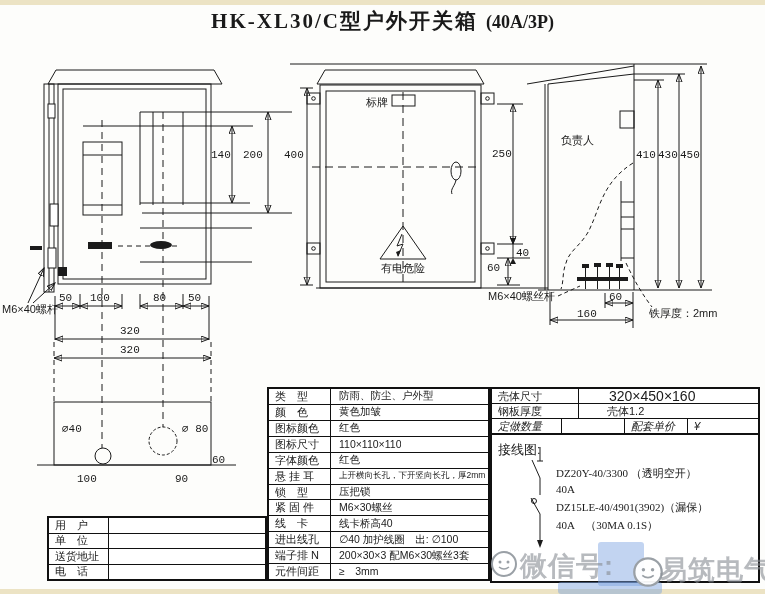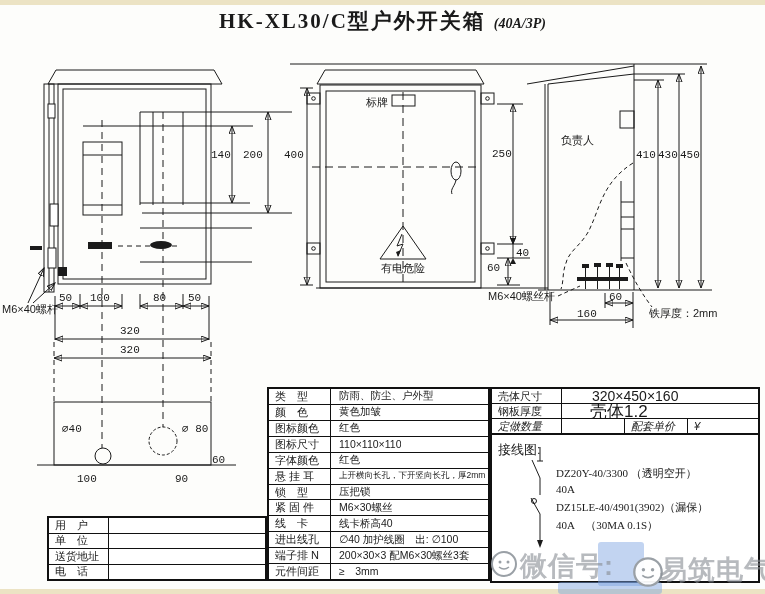--- a/index.html
+++ b/index.html
@@ -2,43 +2,43 @@
 <html><head>
 <meta charset="utf-8">
 <style>
   html,body{margin:0;padding:0;background:#fff;}
   #app{position:relative;width:765px;height:594px;background:#fdfdfb;overflow:hidden;
        font-family:"Liberation Sans","DejaVu Sans",sans-serif;color:#1a1a1a;}
   .strip{position:absolute;left:0;width:765px;height:5px;background:#ece3c4;}
   #titlebar{position:absolute;top:7px;left:0;width:765px;text-align:center;z-index:2;}
   #titlebar .main{font-size:21px;font-weight:bold;letter-spacing:2px;
        font-family:"Liberation Serif","DejaVu Serif",serif;}
-  #titlebar .suffix{font-size:14px;font-weight:bold;margin-left:8px;
-       font-family:"Liberation Serif","DejaVu Serif",serif;font-style:italic;}
+  #titlebar .suffix{font-size:18px;font-weight:bold;margin-left:8px;
+       font-family:"Liberation Serif","DejaVu Serif",serif;}
   svg.draw{position:absolute;left:0;top:0;z-index:1;}
   svg.draw line,svg.draw rect,svg.draw polygon,svg.draw path,svg.draw circle,svg.draw ellipse,svg.draw polyline{
        stroke:#1b1b1b;fill:none;stroke-width:1;}
   svg.draw .f{fill:#1b1b1b;stroke:none;}
   svg.draw .wf{fill:#fff;}
   svg.draw text{font-family:"Liberation Mono","DejaVu Sans Mono",monospace;font-size:11px;
        fill:#1a1a1a;stroke:none;}
   svg.draw text.cjk{font-family:"Liberation Sans","DejaVu Sans",sans-serif;font-size:11px;}
   
   .tbl{position:absolute;z-index:3;border:2px solid #111;background:#fff;box-sizing:border-box;
        display:flex;flex-direction:column;}
   .trow{flex:1;display:flex;border-top:1.5px solid #111;min-height:0;}
   .trow:first-child{border-top:none;}
   .tlabel{display:flex;align-items:center;padding-left:6px;border-right:1.5px solid #111;
        font-size:11px;box-sizing:border-box;flex:none;}
   .tvalue{display:flex;align-items:center;padding-left:8px;font-size:10.5px;min-width:0;
        white-space:nowrap;overflow:hidden;}
   .tvalue.small{font-size:8.5px;}
   #spec .tlabel{width:62px;}
   #customer .tlabel{width:60px;}
-  #order .tlabel{width:70px;}
+  #order .tlabel{width:87px;}
   .cell4{display:flex;align-items:center;box-sizing:border-box;font-size:11px;padding-left:6px;font-style:italic;}
   #wirecell{position:absolute;left:490px;top:435px;width:270px;height:148px;z-index:3;
        border:2px solid #111;border-top:none;box-sizing:border-box;background:#fff;}
   #wirecell .wlabel{position:absolute;left:6px;top:6px;font-size:13px;}
   .wline{position:absolute;left:64px;font-size:11px;white-space:nowrap;
        font-family:Liberation Serif, serif;}
   
   #watermark{position:absolute;left:488px;top:540px;width:310px;height:54px;z-index:6;pointer-events:none;}
   #watermark .wm-text{position:absolute;font-size:27px;font-weight:bold;color:rgba(135,140,146,0.6);
        letter-spacing:1px;white-space:nowrap;}
@@ -281,21 +281,21 @@
       </div>
   </div>
 
   <div id="order" class="tbl" style="left:490px;top:387px;width:270px;height:48px;">
     <div class="trow">
       <div class="tlabel">壳体尺寸</div>
       <div class="tvalue" style="padding-left:30px;font-size:14px;">320×450×160</div>
     </div>
     <div class="trow">
       <div class="tlabel">钢板厚度</div>
-      <div class="tvalue" style="padding-left:28px;font-size:17px;">壳体1.2</div>
+      <div class="tvalue" style="padding-left:28px;font-size:11px;">壳体1.2</div>
     </div>
     <div class="trow">
       <div class="cell4" style="width:70px;border-right:1.5px solid #111;">定做数量</div>
       <div class="cell4" style="width:63px;border-right:1.5px solid #111;"></div>
       <div class="cell4" style="width:63px;border-right:1.5px solid #111;">配套单价</div>
       <div class="cell4" style="flex:1;">¥</div>
     </div>
   </div>
 
   <div id="wirecell">

